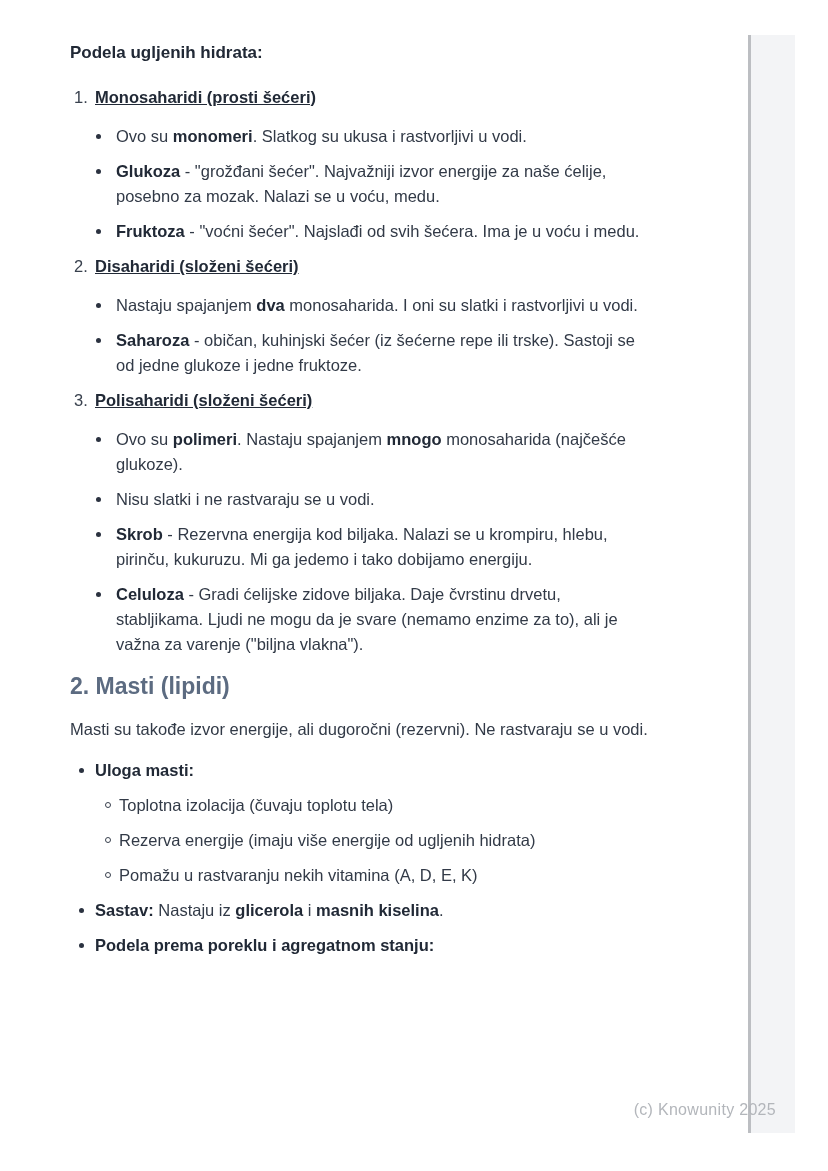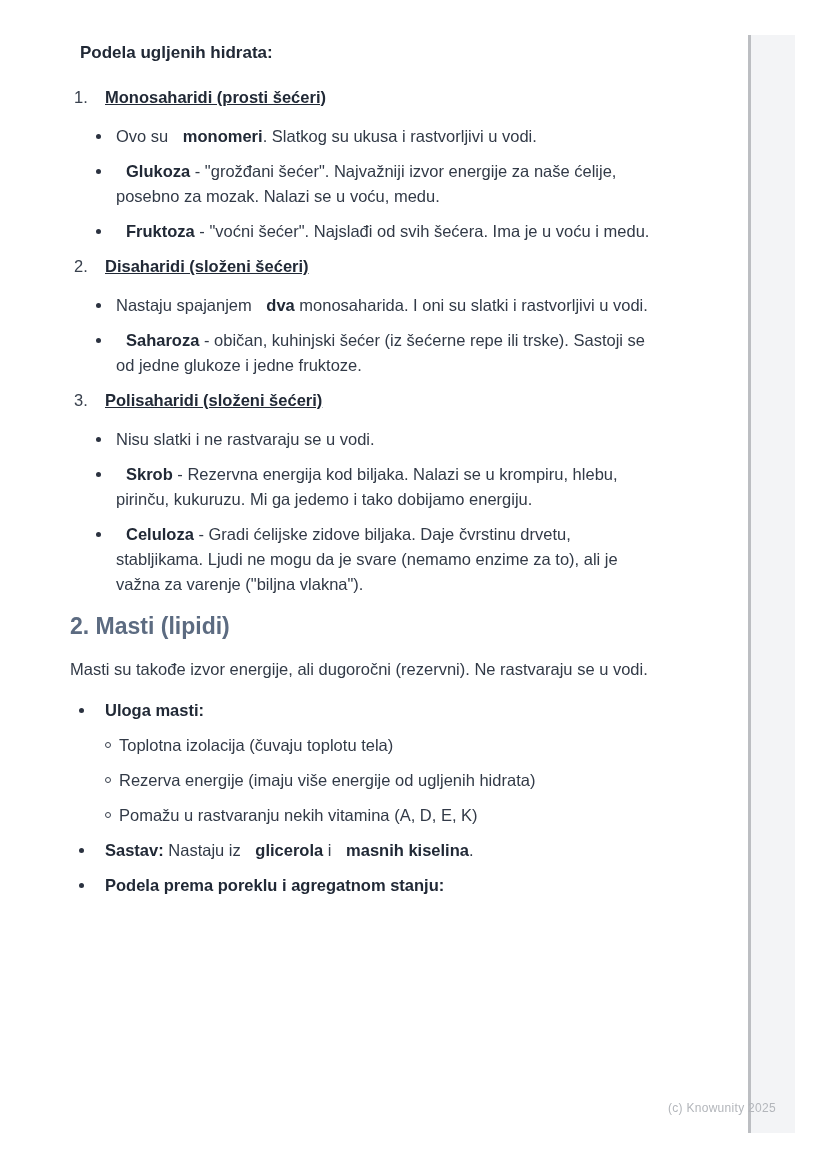--- a/index.html
+++ b/index.html
@@ -30,33 +30,33 @@
     flex:none;width:5px;height:5px;border-radius:50%;
     background:#2b3240;margin:10px 15px 0 0;
   }
   .b-l1 .marker-disc{margin-right:11px;}
   .marker-circle{
     flex:none;width:6px;height:6px;border-radius:50%;
     border:1.5px solid #39414e;background:transparent;
     box-sizing:border-box;margin:9px 8px 0 0;
   }
   .txt{flex:1;white-space:pre-line;min-width:0;}
-  .seg-b{font-weight:700;color:#212936;margin-left:10px;}
+  .seg-b{font-weight:700;color:#212936;}
   .h2{
     font-size:23px;line-height:30px;font-weight:600;
     color:#5c6b81;margin:14px 0 16px 0;
   }
   .para{margin:0 0 16px 0;}
   .page-edge{
     position:absolute;left:748px;top:35px;width:44px;height:1098px;
     background:#f3f4f6;border-left:3px solid #bcbec2;z-index:1;
   }
   .footer{
     position:absolute;top:1101px;right:52px;
-    font-size:12px;letter-spacing:0.3px;color:#b3b6bb;z-index:2;
+    font-size:16px;letter-spacing:0.3px;color:#b3b6bb;z-index:2;
   }
 </style>
 </head>
 <body>
 
 <div class="content">
     <div class="doc-title"><span class="seg-b">Podela ugljenih hidrata:</span></div>
     <div class="row blk-num">
       <span class="num">1.</span>
       <div class="txt"><span class="seg-b">Monosaharidi (prosti šećeri)</span></div>
@@ -83,20 +83,25 @@
       <div class="txt"><span>Nastaju spajanjem </span><span class="seg-b">dva</span><span> monosaharida. I oni su slatki i rastvorljivi u vodi.</span></div>
     </div>
     <div class="row bullet b-l2">
       <span class="marker-disc"></span>
       <div class="txt"><span class="seg-b">Saharoza</span><span> - običan, kuhinjski šećer (iz šećerne repe ili trske). Sastoji se
 od jedne glukoze i jedne fruktoze.</span></div>
     </div>
     <div class="row blk-num">
       <span class="num">3.</span>
       <div class="txt"><span class="seg-b">Polisaharidi (složeni šećeri)</span></div>
+    </div>
+    <div class="row bullet b-l2">
+      <span class="marker-disc"></span>
+      <div class="txt"><span>Ovo su </span><span class="seg-b">polimeri</span><span>. Nastaju spajanjem </span><span class="seg-b">mnogo</span><span> monosaharida (najčešće
+glukoze).</span></div>
     </div>
     <div class="row bullet b-l2">
       <span class="marker-disc"></span>
       <div class="txt"><span>Nisu slatki i ne rastvaraju se u vodi.</span></div>
     </div>
     <div class="row bullet b-l2">
       <span class="marker-disc"></span>
       <div class="txt"><span class="seg-b">Skrob</span><span> - Rezervna energija kod biljaka. Nalazi se u krompiru, hlebu,
 pirinču, kukuruzu. Mi ga jedemo i tako dobijamo energiju.</span></div>
     </div>

